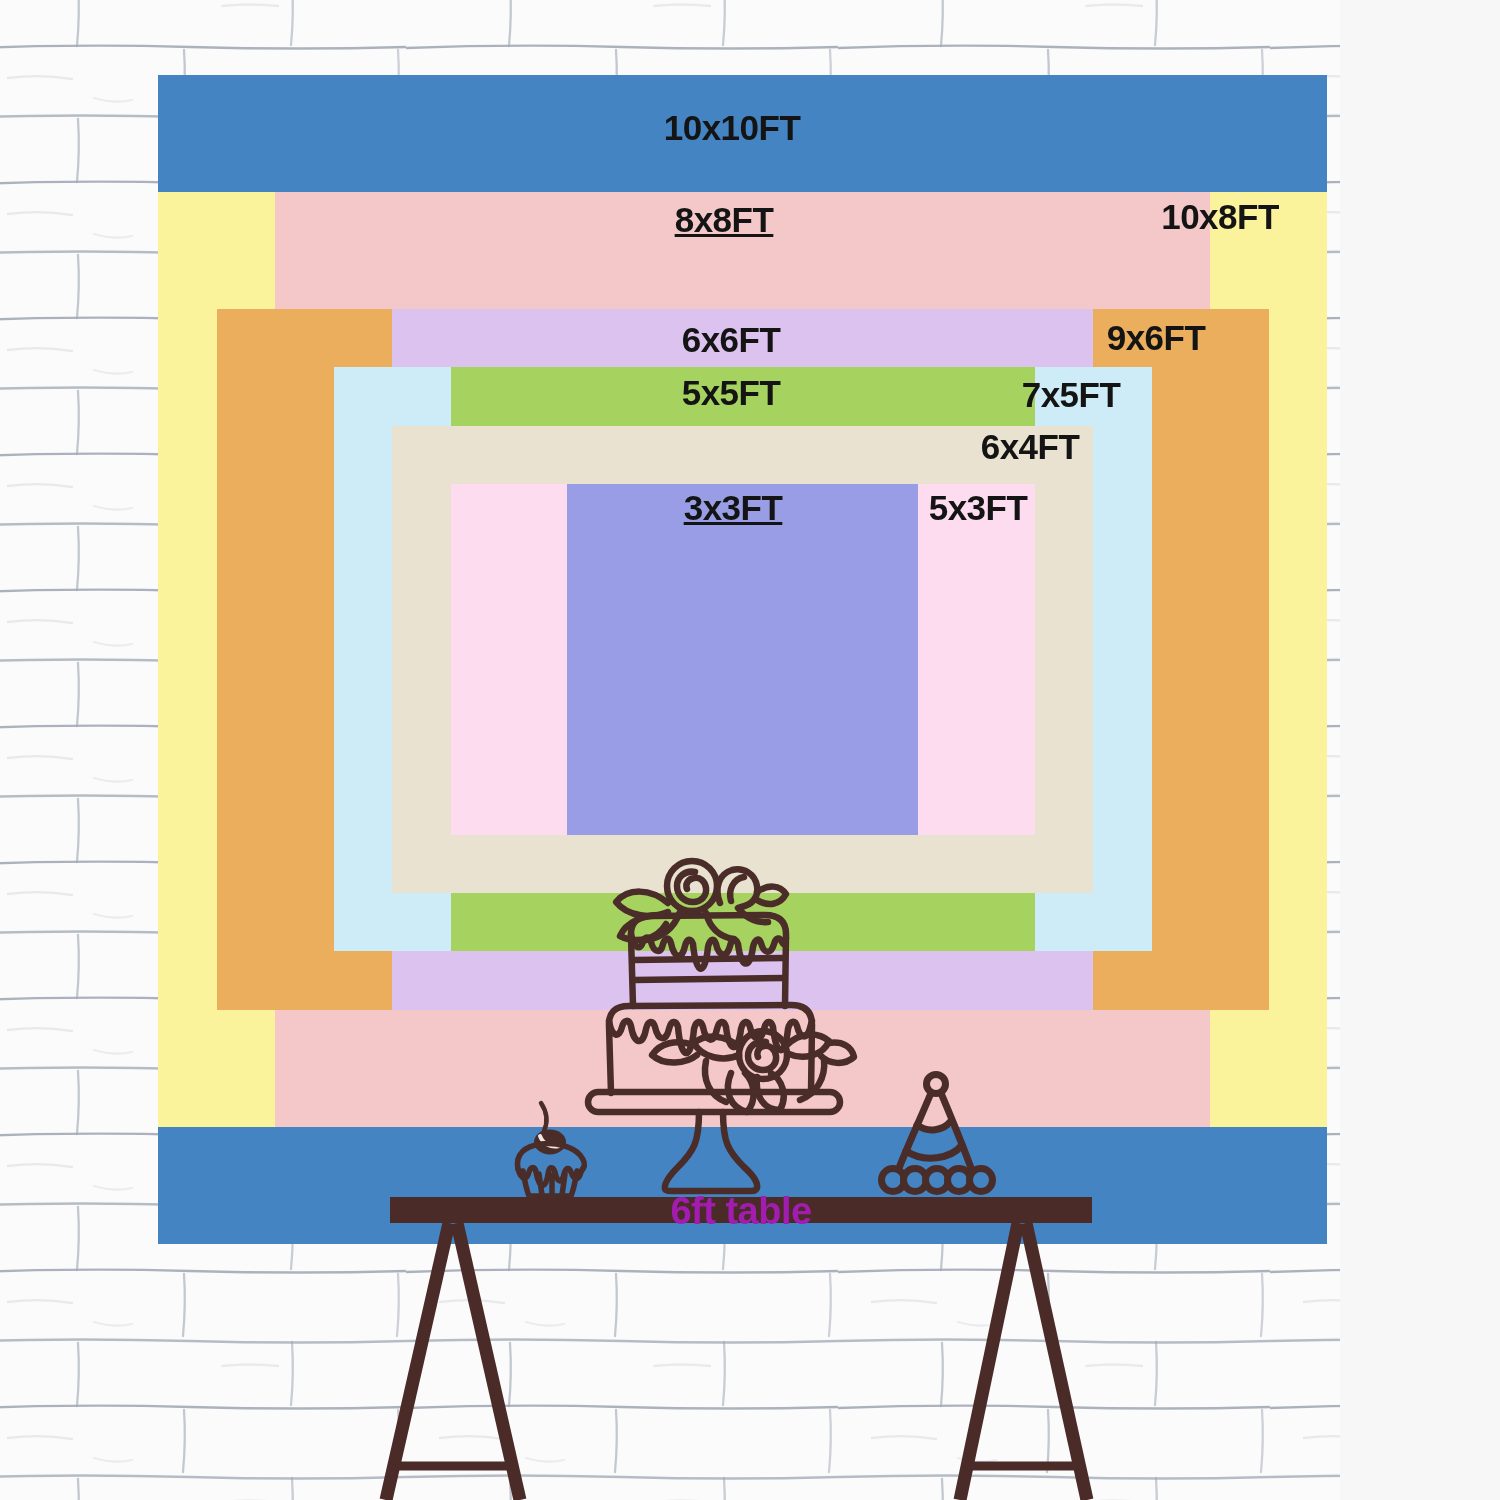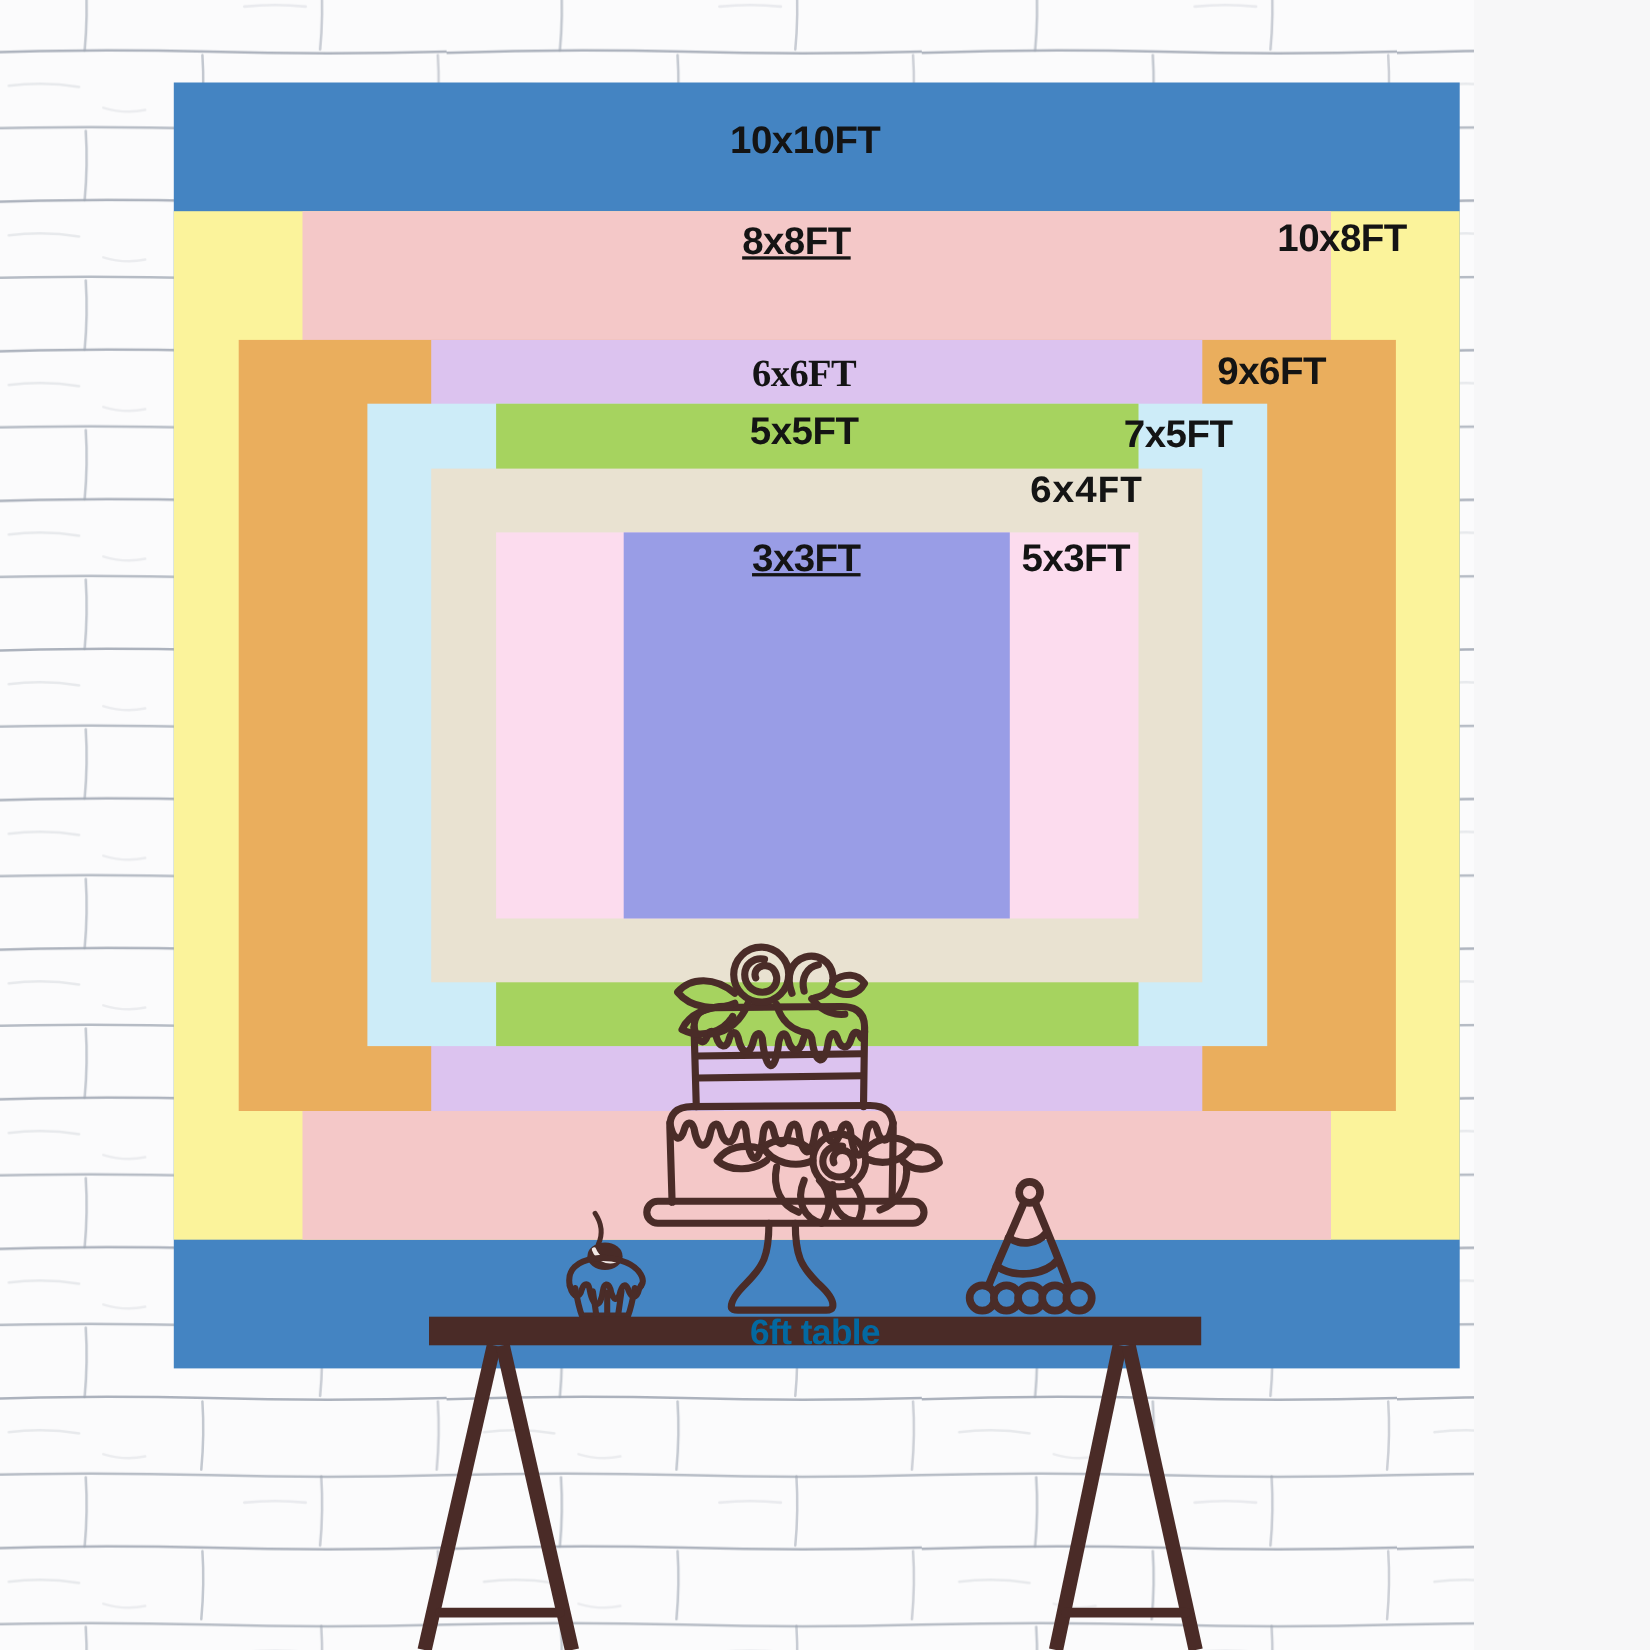--- a/index.html
+++ b/index.html
@@ -19,22 +19,22 @@
   .rect{position:absolute;}
   .size-label{
     position:absolute;
     transform:translate(-50%,-50%);
     font-size:35px;font-weight:700;letter-spacing:-0.5px;
     color:var(--label);white-space:nowrap;
   }
   .table-label{
     position:absolute;
     transform:translate(-50%,-50%);
-    font-size:32px;font-weight:700;letter-spacing:-0.5px;
-    color:#0369a1;white-space:nowrap;
+    font-size:38px;font-weight:700;letter-spacing:-0.5px;
+    color:#a21caf;white-space:nowrap;
   }
   svg.overlay{position:absolute;left:0;top:0;width:1500px;height:1500px;}
   .art{stroke:var(--line);fill:none;stroke-width:6.5;stroke-linecap:round;stroke-linejoin:round;}
   .art-thin{stroke-width:5.5;}
   .art-hat{stroke-width:7;}
   .cherry-fill{fill:var(--line);stroke:none;}
   .cherry-shine{stroke:#f2e8e4;stroke-width:4;fill:none;}
   .pom{fill:var(--blue);stroke:var(--line);stroke-width:7;}
   .bar{fill:var(--table);stroke:none;}
   .leg{stroke:var(--table);stroke-width:13;fill:none;stroke-linecap:butt;}
@@ -74,24 +74,24 @@
   <div class="rect" style="left: 334px; top: 367px; width: 818px; height: 584px; background: rgb(205, 236, 248);"></div>
   <div class="rect" style="left: 451px; top: 367px; width: 584px; height: 584px; background: rgb(166, 211, 95);"></div>
   <div class="rect" style="left: 392px; top: 426px; width: 701px; height: 467px; background: rgb(233, 226, 209);"></div>
   <div class="rect" style="left: 451px; top: 484px; width: 584px; height: 351px; background: rgb(252, 220, 238);"></div>
   <div class="rect" style="left: 567px; top: 484px; width: 351px; height: 351px; background: rgb(153, 157, 230);"></div>
 
   <div class="size-label" style="left:732px;top:128px;">10x10FT</div>
   <div class="size-label" style="left:1220px;top:217px;">10x8FT</div>
   <div class="size-label" style="left:724px;top:220px;text-decoration:underline;">8x8FT</div>
   <div class="size-label" style="left:1156px;top:338px;">9x6FT</div>
-  <div class="size-label" style="left:731px;top:340px;font-family:Liberation Serif, serif;">6x6FT</div>
+  <div class="size-label" style="left:731px;top:340px;">6x6FT</div>
   <div class="size-label" style="left:1071px;top:395px;">7x5FT</div>
   <div class="size-label" style="left:731px;top:393px;">5x5FT</div>
-  <div class="size-label" style="left:987px;top:447px;font-family:Liberation Mono, monospace;">6x4FT</div>
+  <div class="size-label" style="left:1030px;top:447px;">6x4FT</div>
   <div class="size-label" style="left:978px;top:508px;">5x3FT</div>
   <div class="size-label" style="left:733px;top:508px;text-decoration:underline;">3x3FT</div>
 
   <svg class="overlay" viewBox="0 0 1500 1500">
 
     <g class="art">
 
       <path d="M 633 1006 L 631 936 Q 630 917 650 916 L 765 915 Q 786 915 786 934 L 785 1006"></path>
       <path d="M 634 960 L 784 958"></path>
       <path d="M 634 980 L 784 978"></path>

